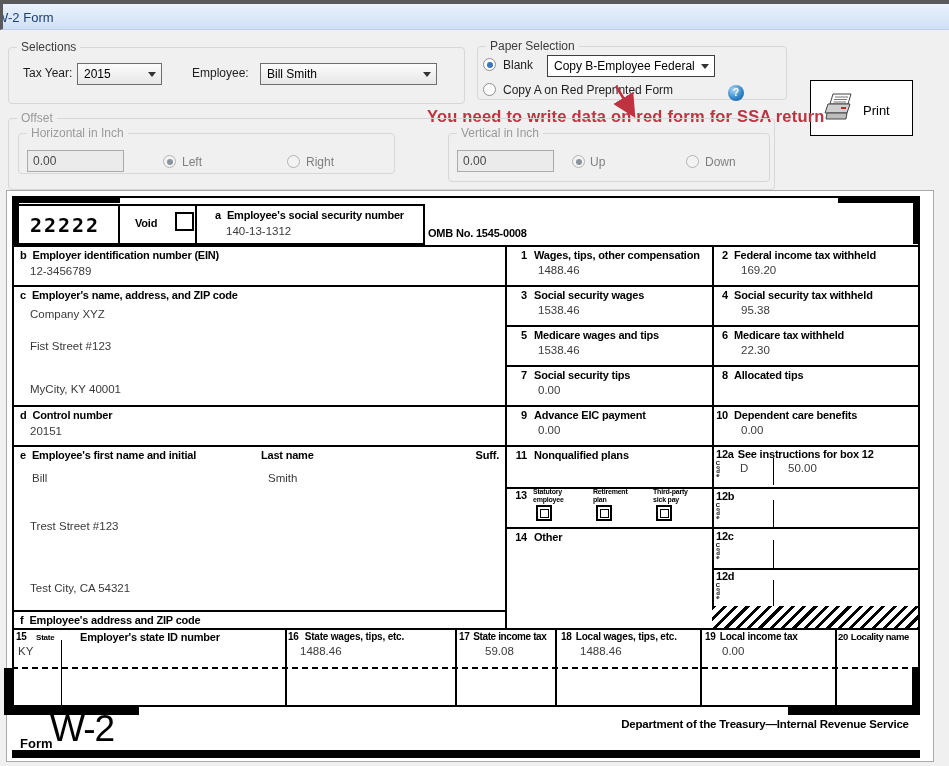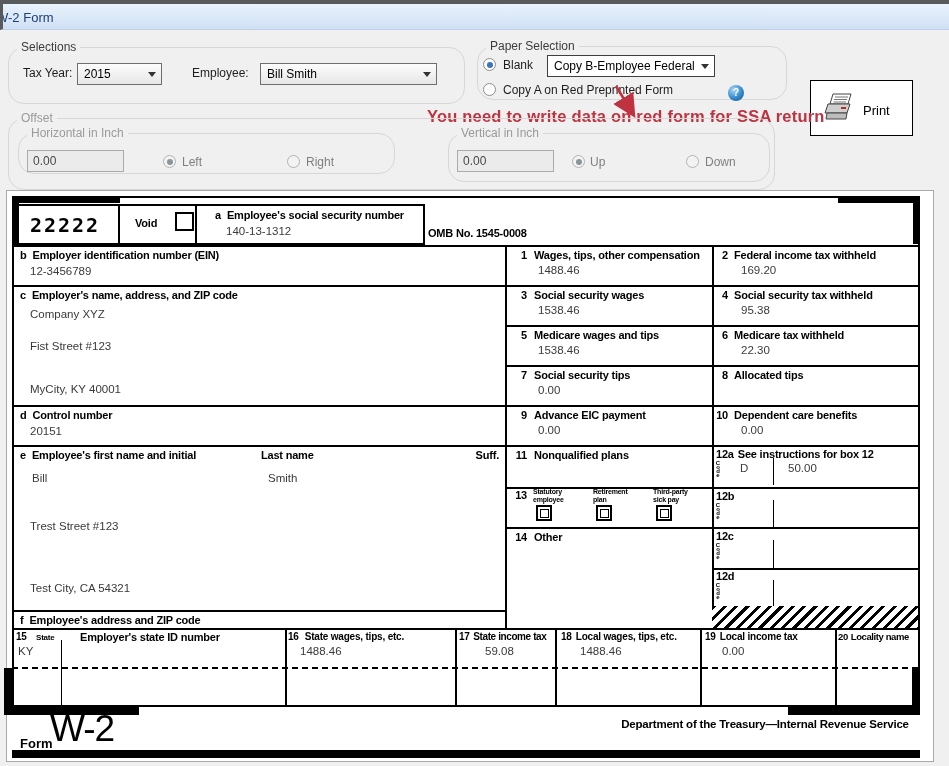--- a/index.html
+++ b/index.html
@@ -6,21 +6,21 @@
   body{width:949px;height:766px;position:relative;background:#f0f0f0;overflow:hidden;
        font-family:"Liberation Sans",sans-serif;-webkit-font-smoothing:antialiased}
   
   .titlebar{position:absolute;left:0;top:0;width:949px;height:30px;overflow:hidden;
     background:linear-gradient(#e9f2fc,#cfe0f4);border-top:4px solid #595a5c;border-left:3px solid #595a5c;
     box-sizing:border-box;border-bottom:1px solid #bdd0e7}
   .titletext{position:absolute;left:-7px;top:6px;font-size:13px;color:#1b3f77}
   .panel{position:absolute;left:6px;top:190px;width:928px;height:572px;background:#fff;
     border:1px solid #a9a9a9;box-sizing:border-box}
   
-  .group{position:absolute;border:1px solid #d7d7d7;border-radius:16px;box-sizing:border-box}
+  .group{position:absolute;border:1px solid #d7d7d7;border-radius:4px;box-sizing:border-box}
   .glabel{position:absolute;top:-8px;left:8px;background:#f0f0f0;padding:0 4px;font-size:12px;color:#3c3c3c;white-space:nowrap}
   .glabel.dis{color:#9a9a9a}
   .uilabel{position:absolute;font-size:12px;color:#1e1e1e;white-space:nowrap}
   .uilabel.dis{color:#7f7f7f}
   .combo{position:absolute;height:22px;box-sizing:border-box;border:1px solid #6e6e6e;
     background:linear-gradient(#fcfcfc,#e7e7e7);font-size:12px;color:#000;padding:3px 18px 0 6px;white-space:nowrap}
   .combo .arr{position:absolute;right:5px;top:8px;width:0;height:0;
     border-left:4px solid transparent;border-right:4px solid transparent;border-top:5px solid #333}
   .tbox{position:absolute;height:22px;width:97px;box-sizing:border-box;border:1px solid #ababab;
     background:#ebebeb;font-size:12px;color:#474747;padding:3px 0 0 5px}

